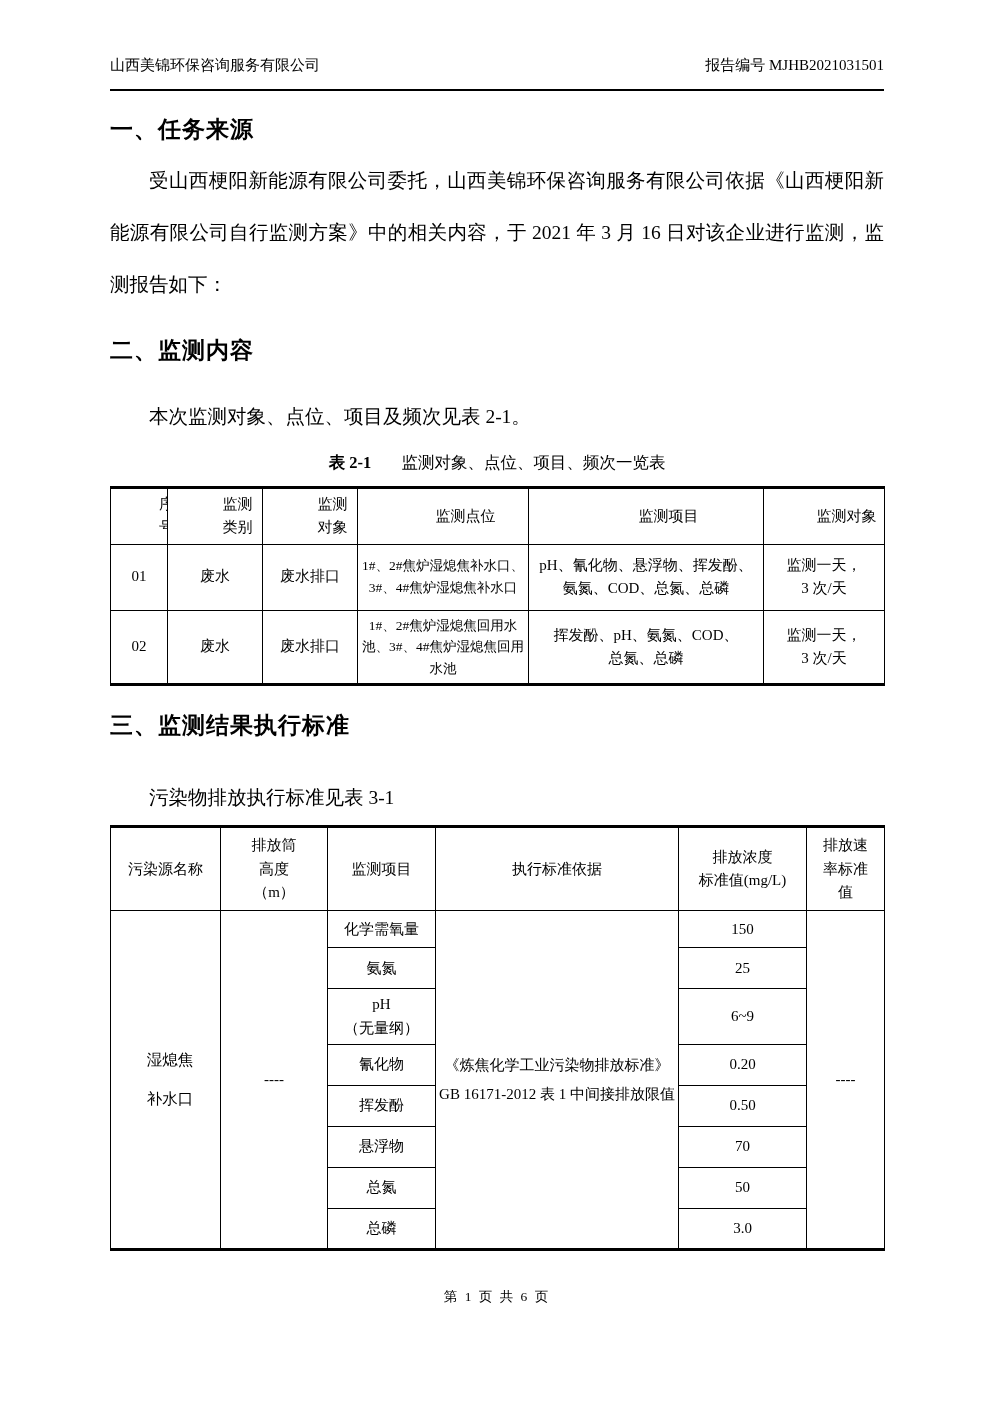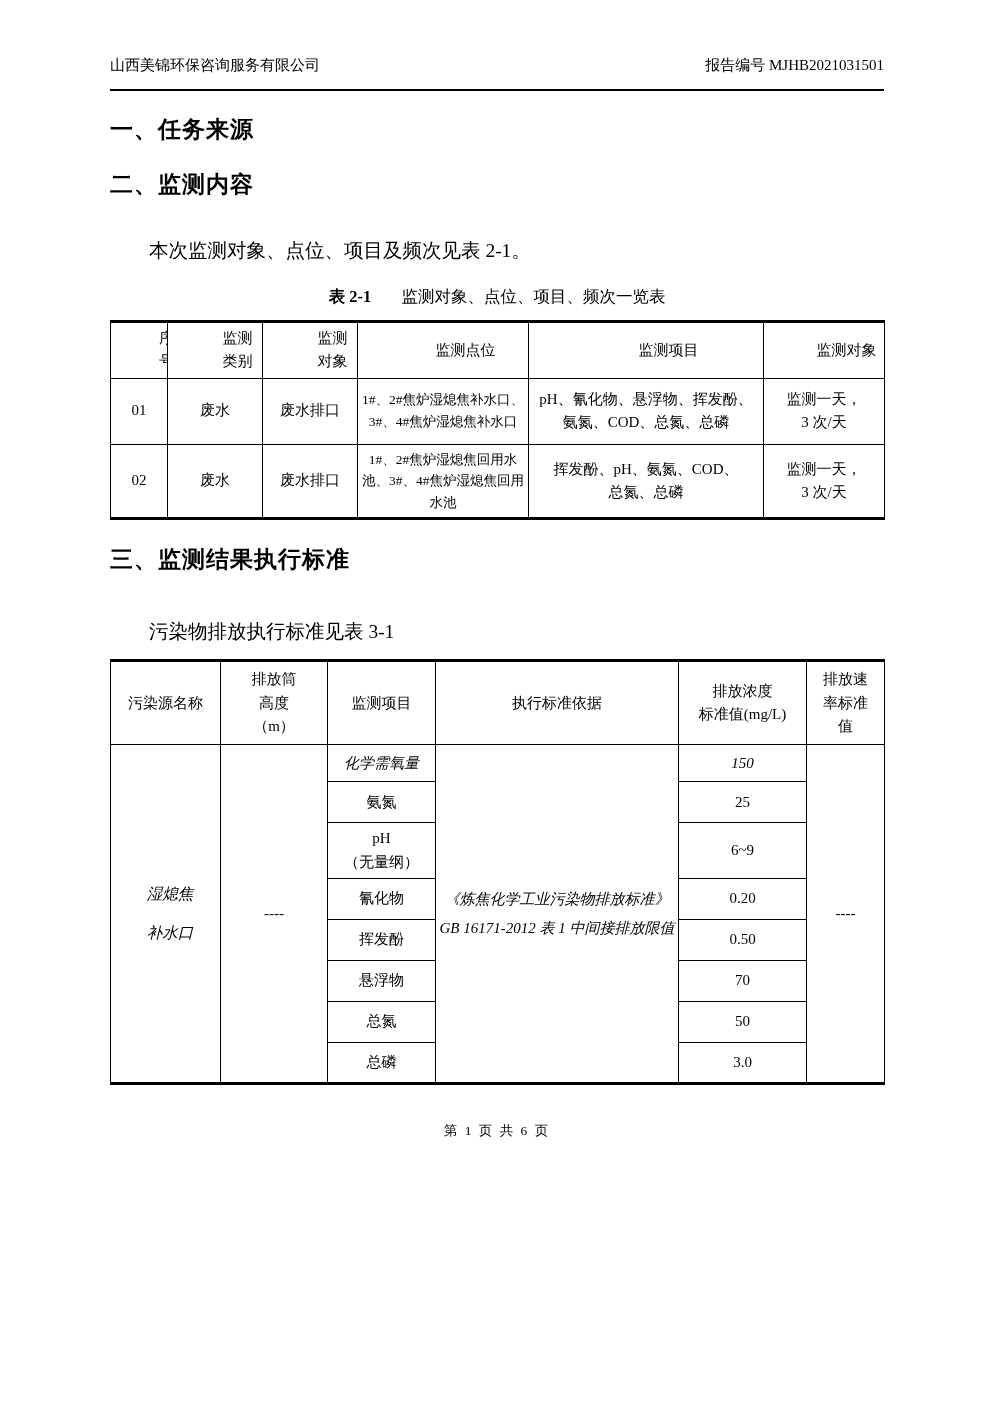--- a/index.html
+++ b/index.html
@@ -49,41 +49,42 @@
     border:1px solid #000; text-align:center; vertical-align:middle;
     font-weight:normal; white-space:pre-line; line-height:1.55;
     padding:4px 3px; overflow:hidden;
   }
   .t2-head th { height:56px;padding-left:48px; }
   .t2-row td { height:66px; }
   .cell-points { font-size:13.5px; line-height:1.6; }
 
   .t3-head th { height:84px; }
   .t3-r td { height:41px; }
-  .t3-r1 td { height:37px;font-style:italic; }
+  .t3-r1 td { height:37px; }
   .t3-rph td { height:52px; }
   .t3-source { line-height:2.5; font-size:15.5px;padding-left:12px; }
   .t3-basis { line-height:1.9;text-align:center; }
 
   
   .doc-footer {
     text-align:center; font-size:13.5px; margin-top:37px; letter-spacing:2px;
   }
 </style>
 </head>
 <body>
 
 <div class="page">
 
   <div class="doc-header">
     <span>山西美锦环保咨询服务有限公司</span>
     <span>报告编号 MJHB2021031501</span>
   </div>
 
   <div class="section-title st1">一、任务来源</div>
+  <div class="para">受山西梗阳新能源有限公司委托，山西美锦环保咨询服务有限公司依据《山西梗阳新能源有限公司自行监测方案》中的相关内容，于 2021 年 3 月 16 日对该企业进行监测，监测报告如下：</div>
 
   <div class="section-title st2">二、监测内容</div>
   <div class="intro intro2">本次监测对象、点位、项目及频次见表 2-1。</div>
 
   <div class="caption">
     <span class="cap-label">表 2-1</span>
     <span class="cap-text">监测对象、点位、项目、频次一览表</span>
   </div>
 
   <table>

